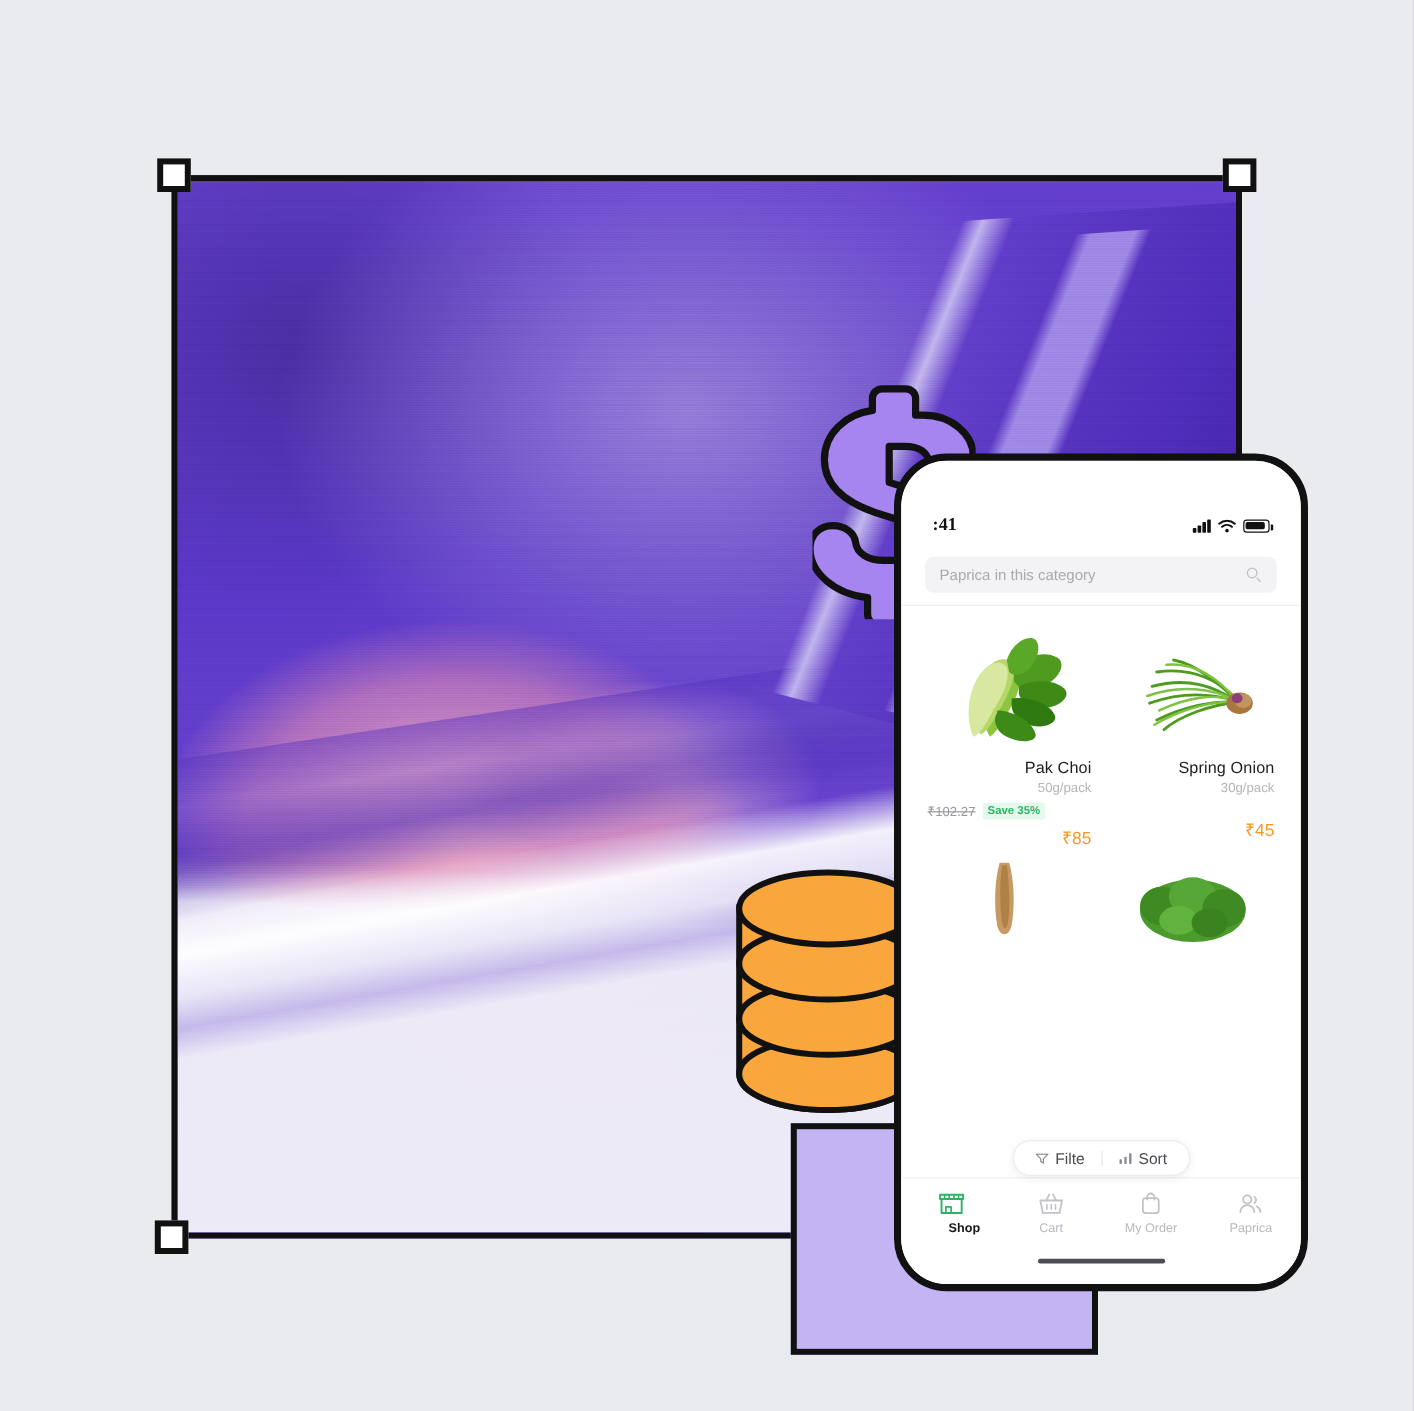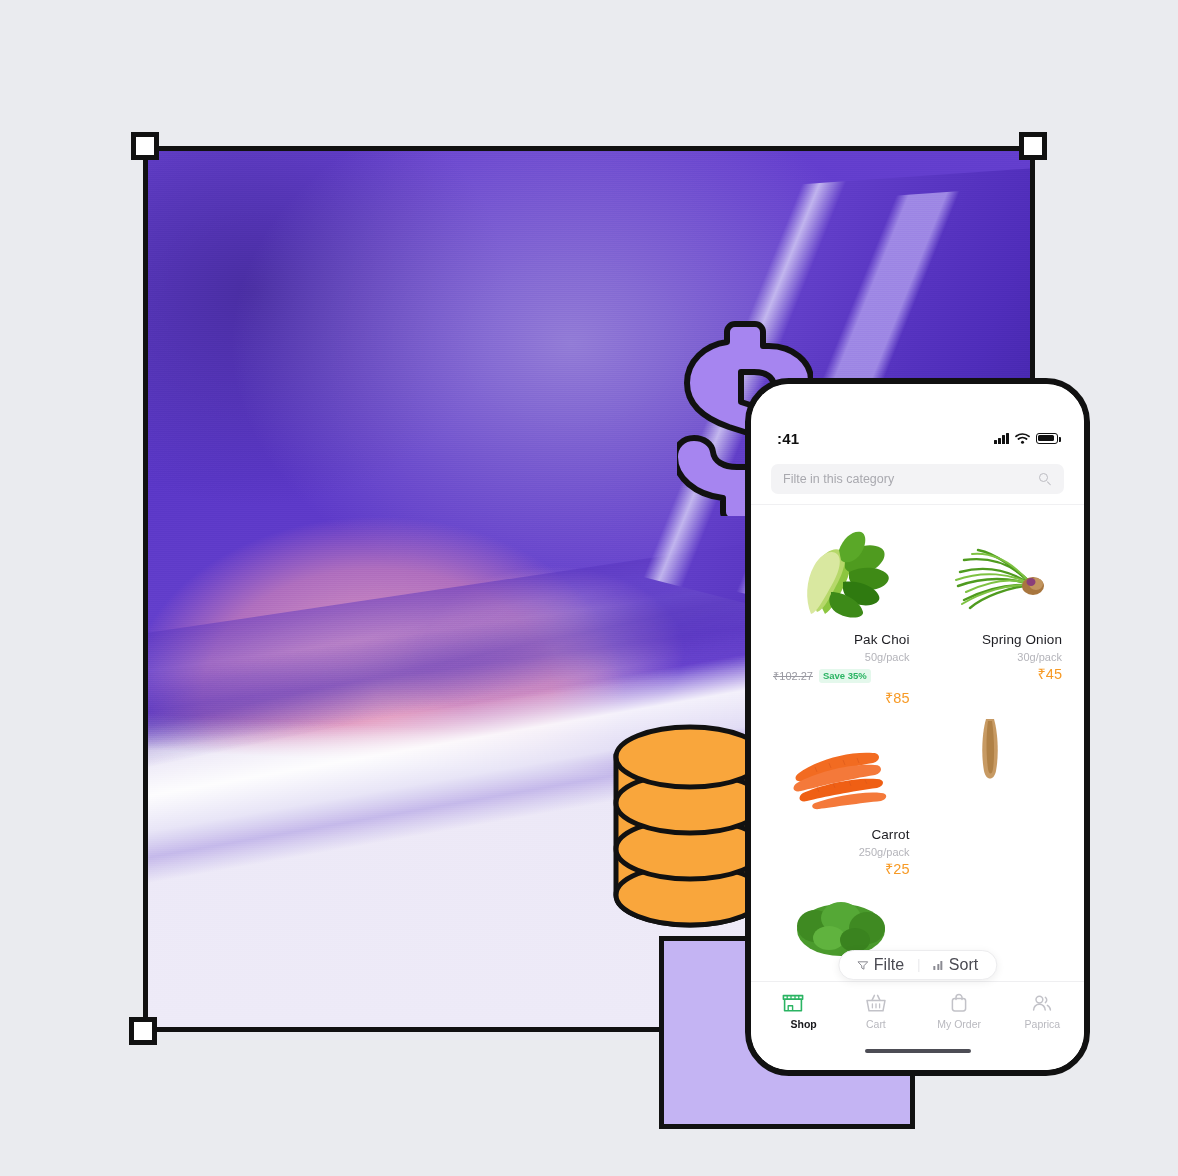--- a/index.html
+++ b/index.html
@@ -94,21 +94,21 @@
   .phone{
     position:absolute;left:745px;top:378px;width:345px;height:698px;
     background:#fff;border:6px solid #111;border-radius:44px;
     box-sizing:border-box;overflow:hidden;
   }
   .phone-inner{position:absolute;inset:0;background:#fff;overflow:hidden;border-radius:38px;}
 
   .statusbar{
     position:absolute;left:0;top:42px;width:100%;height:24px;
     display:flex;align-items:center;justify-content:space-between;
-    padding:0 26px;box-sizing:border-box;
+    padding:0 26px;box-sizing:border-box;font-family:Liberation Serif, serif;
   }
   .sb-time{font-size:15px;font-weight:700;color:#111;letter-spacing:.2px;}
   .sb-icons{display:flex;align-items:center;gap:6px;}
   .sig{display:flex;align-items:flex-end;gap:1.5px;height:11px;}
   .sig i{display:block;width:2.6px;background:#111;border-radius:.6px;}
   .sig i:nth-child(1){height:4px;}
   .sig i:nth-child(2){height:6px;}
   .sig i:nth-child(3){height:8.5px;}
   .sig i:nth-child(4){height:11px;}
   .batt{width:22px;height:11px;border:1.6px solid #111;border-radius:3px;position:relative;box-sizing:border-box;}
@@ -138,29 +138,29 @@
   }
   .card{padding-top:8px;}
   .thumb{height:108px;display:flex;align-items:center;justify-content:center;}
   .thumb svg{display:block;}
   .p-name{font-size:13.5px;color:#1d1d22;margin-top:4px;letter-spacing:.1px;}
   .p-weight{font-size:11px;color:#b4b4ba;margin-top:4px;}
   .p-oldrow{display:flex;align-items:center;gap:6px;margin-top:5px;min-height:13px;}
   .p-old{font-size:11px;color:#9a9aa2;text-decoration:line-through;}
   .p-save{font-size:9.5px;color:#2bb463;background:#e4f8ec;border-radius:3px;padding:1.5px 4px;font-weight:700;}
   .p-price{font-size:14.5px;color:#f79a25;margin-top:4px;font-weight:500;}
-  .p-price.solo{margin-top:0;}
+  .p-price.solo{margin-top:18px;}
 
   .fs-pill{
     position:absolute;left:50%;transform:translateX(-50%);top:566px;
     height:28px;background:#fff;border:1px solid #ececee;border-radius:18px;
     display:flex;align-items:center;box-shadow:0 2px 8px rgba(0,0,0,.07);
     padding:0 4px;z-index:5;
   }
-  .fs-btn{display:flex;align-items:center;gap:6px;padding:0 14px;font-size:16px;color:#4a4a52;}
+  .fs-btn{display:flex;align-items:center;gap:6px;padding:0 14px;font-size:13px;color:#4a4a52;}
   .fs-sep{width:1px;height:13px;background:#e6e6e9;}
   .funnel{width:11px;height:9px;}
   .bars{display:flex;align-items:flex-end;gap:1.6px;height:9px;}
   .bars i{display:block;width:2.2px;background:#8a8a92;border-radius:.6px;}
   .bars i:nth-child(1){height:3.5px;}
   .bars i:nth-child(2){height:6px;}
   .bars i:nth-child(3){height:9px;}
 
   .tabbar{
     position:absolute;left:0;bottom:0;width:100%;height:88px;background:#fff;
@@ -232,21 +232,21 @@
             <circle cx="7.5" cy="9.2" r="1.5" fill="#111"></circle>
           </svg>
           <span class="batt">
               <i></i>
             </span>
         </span>
       </div>
 
       <div class="searchwrap">
         <div class="searchbar">
-          <span class="ph">Filte in this category</span>
+          <span class="ph">Paprica in this category</span>
           <span class="sicon"></span>
         </div>
       </div>
 
       <div class="divider"></div>
 
       <div class="grid">
 
         <div class="card">
           <div class="thumb">
@@ -292,39 +292,20 @@
               <ellipse cx="99" cy="64" rx="11" ry="9" fill="#a8763e"></ellipse>
               <ellipse cx="102" cy="62" rx="7" ry="6" fill="#c2955e"></ellipse>
               <ellipse cx="97" cy="60" rx="4.5" ry="4" fill="#8a3f7a"></ellipse>
             </svg>
           </div>
           <div class="p-name">Spring Onion</div>
           <div class="p-weight">30g/pack</div>
           <div class="p-price solo">₹45</div>
         </div>
 
-        <div class="card">
-          <div class="thumb">
-            <svg width="120" height="104" viewBox="0 0 120 104">
-              <g fill="#f26b21">
-                <path d="M18 56 C34 44 66 34 92 36 C100 36 100 44 92 46 C66 50 36 60 22 64 C14 66 12 60 18 56 Z"></path>
-                <path d="M16 66 C34 56 68 46 94 48 C102 48 102 56 94 58 C68 62 36 70 20 74 C12 76 10 70 16 66 Z" fill="#f4793a"></path>
-                <path d="M22 76 C40 68 72 60 96 62 C104 62 104 69 96 71 C72 74 42 80 26 84 C18 86 16 80 22 76 Z" fill="#ef5f14"></path>
-                <path d="M34 86 C52 80 80 74 100 76 C107 76 107 82 100 84 C80 86 52 90 38 92 C31 93 29 88 34 86 Z" fill="#f4793a"></path>
-              </g>
-              <g stroke="#d4541a" stroke-width="1" opacity=".5" fill="none">
-                <path d="M34 50 l2 5 M48 46 l2 5 M62 43 l2 5 M76 41 l2 5"></path>
-                <path d="M36 70 l2 5 M52 66 l2 5 M68 64 l2 5 M84 63 l2 4"></path>
-              </g>
-            </svg>
-          </div>
-          <div class="p-name">Carrot</div>
-          <div class="p-weight">250g/pack</div>
-          <div class="p-price solo">₹25</div>
-        </div>
 
 
         <div class="card">
           <div class="thumb" style="align-items:flex-start;">
             <svg width="120" height="104" viewBox="0 0 120 104">
               <path d="M52 4 C48 18 47 40 50 56 C52 66 60 66 62 56 C65 40 64 18 60 4 Z" fill="#c79a63"></path>
               <path d="M54 6 C52 20 52 40 54 54 C55 60 58 60 59 54 C61 40 60 20 58 6 Z" fill="#b08146"></path>
             </svg>
           </div>
         </div>

